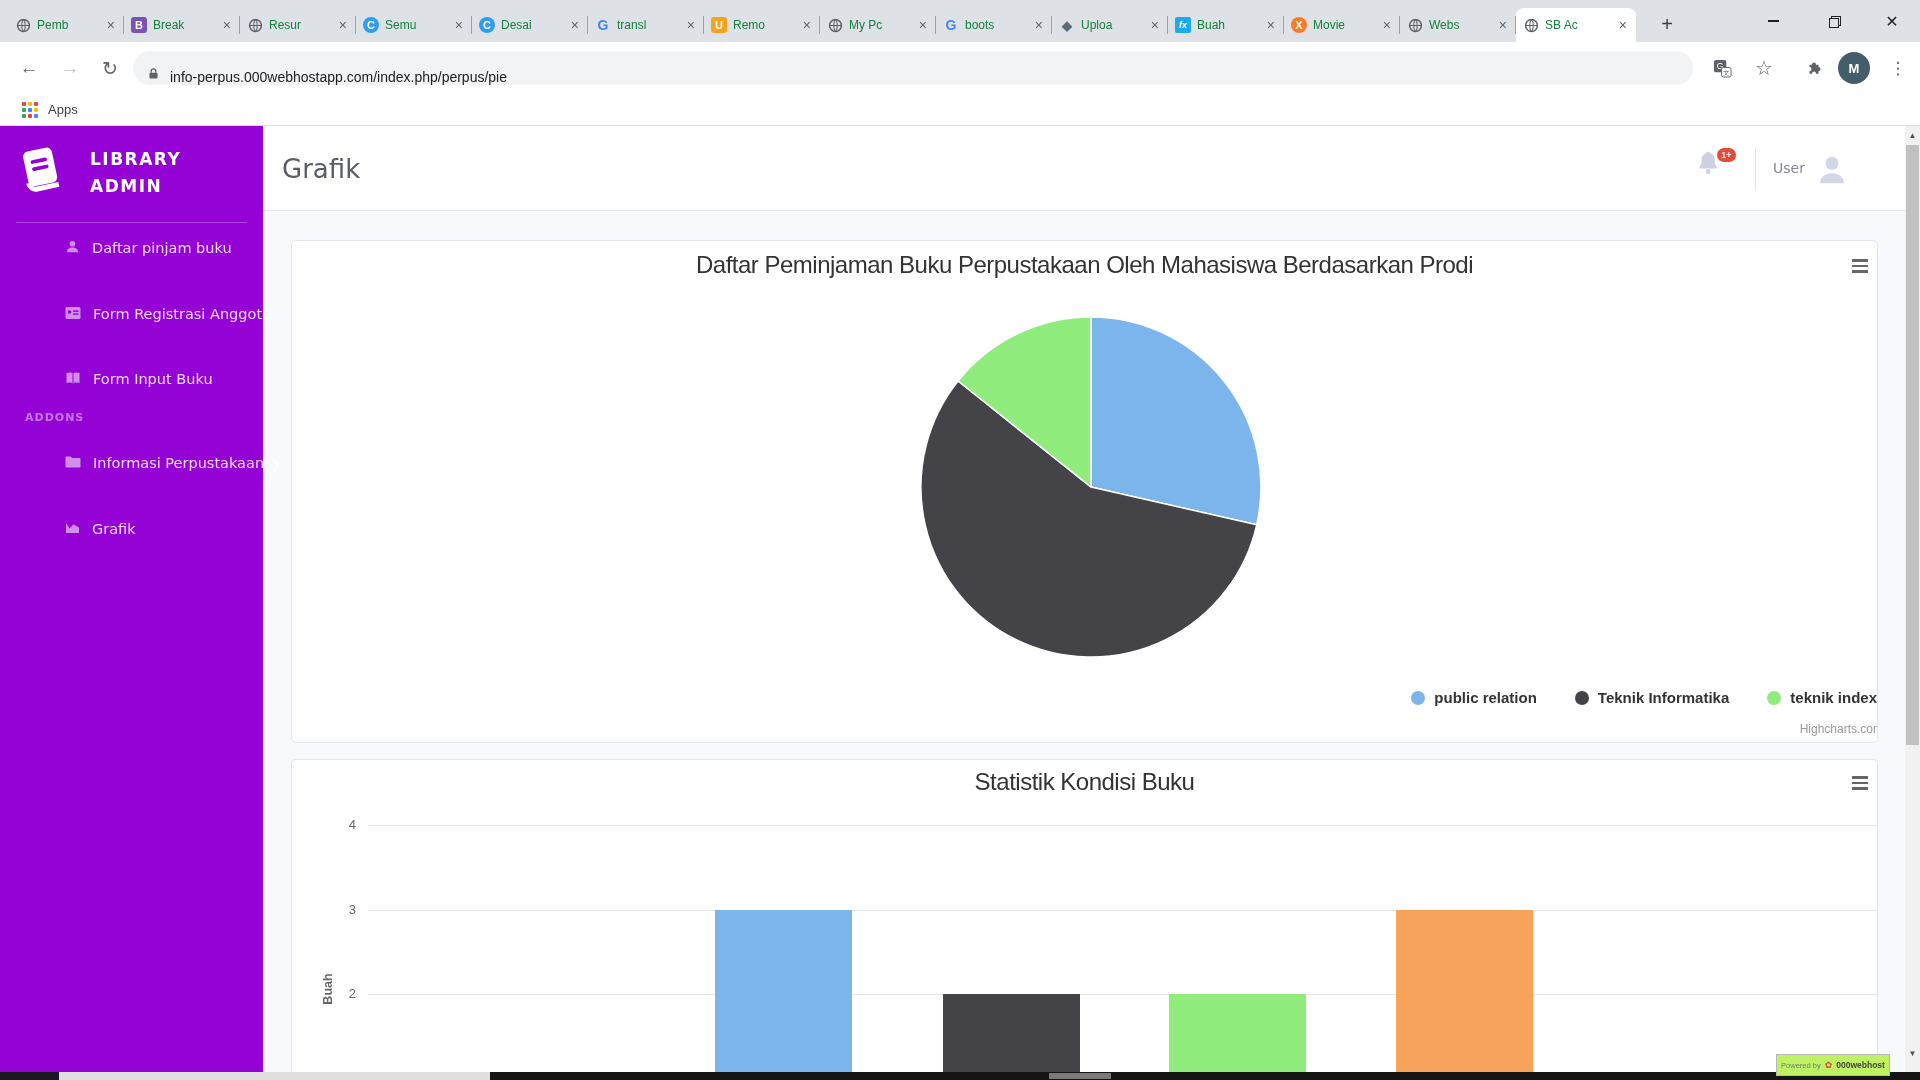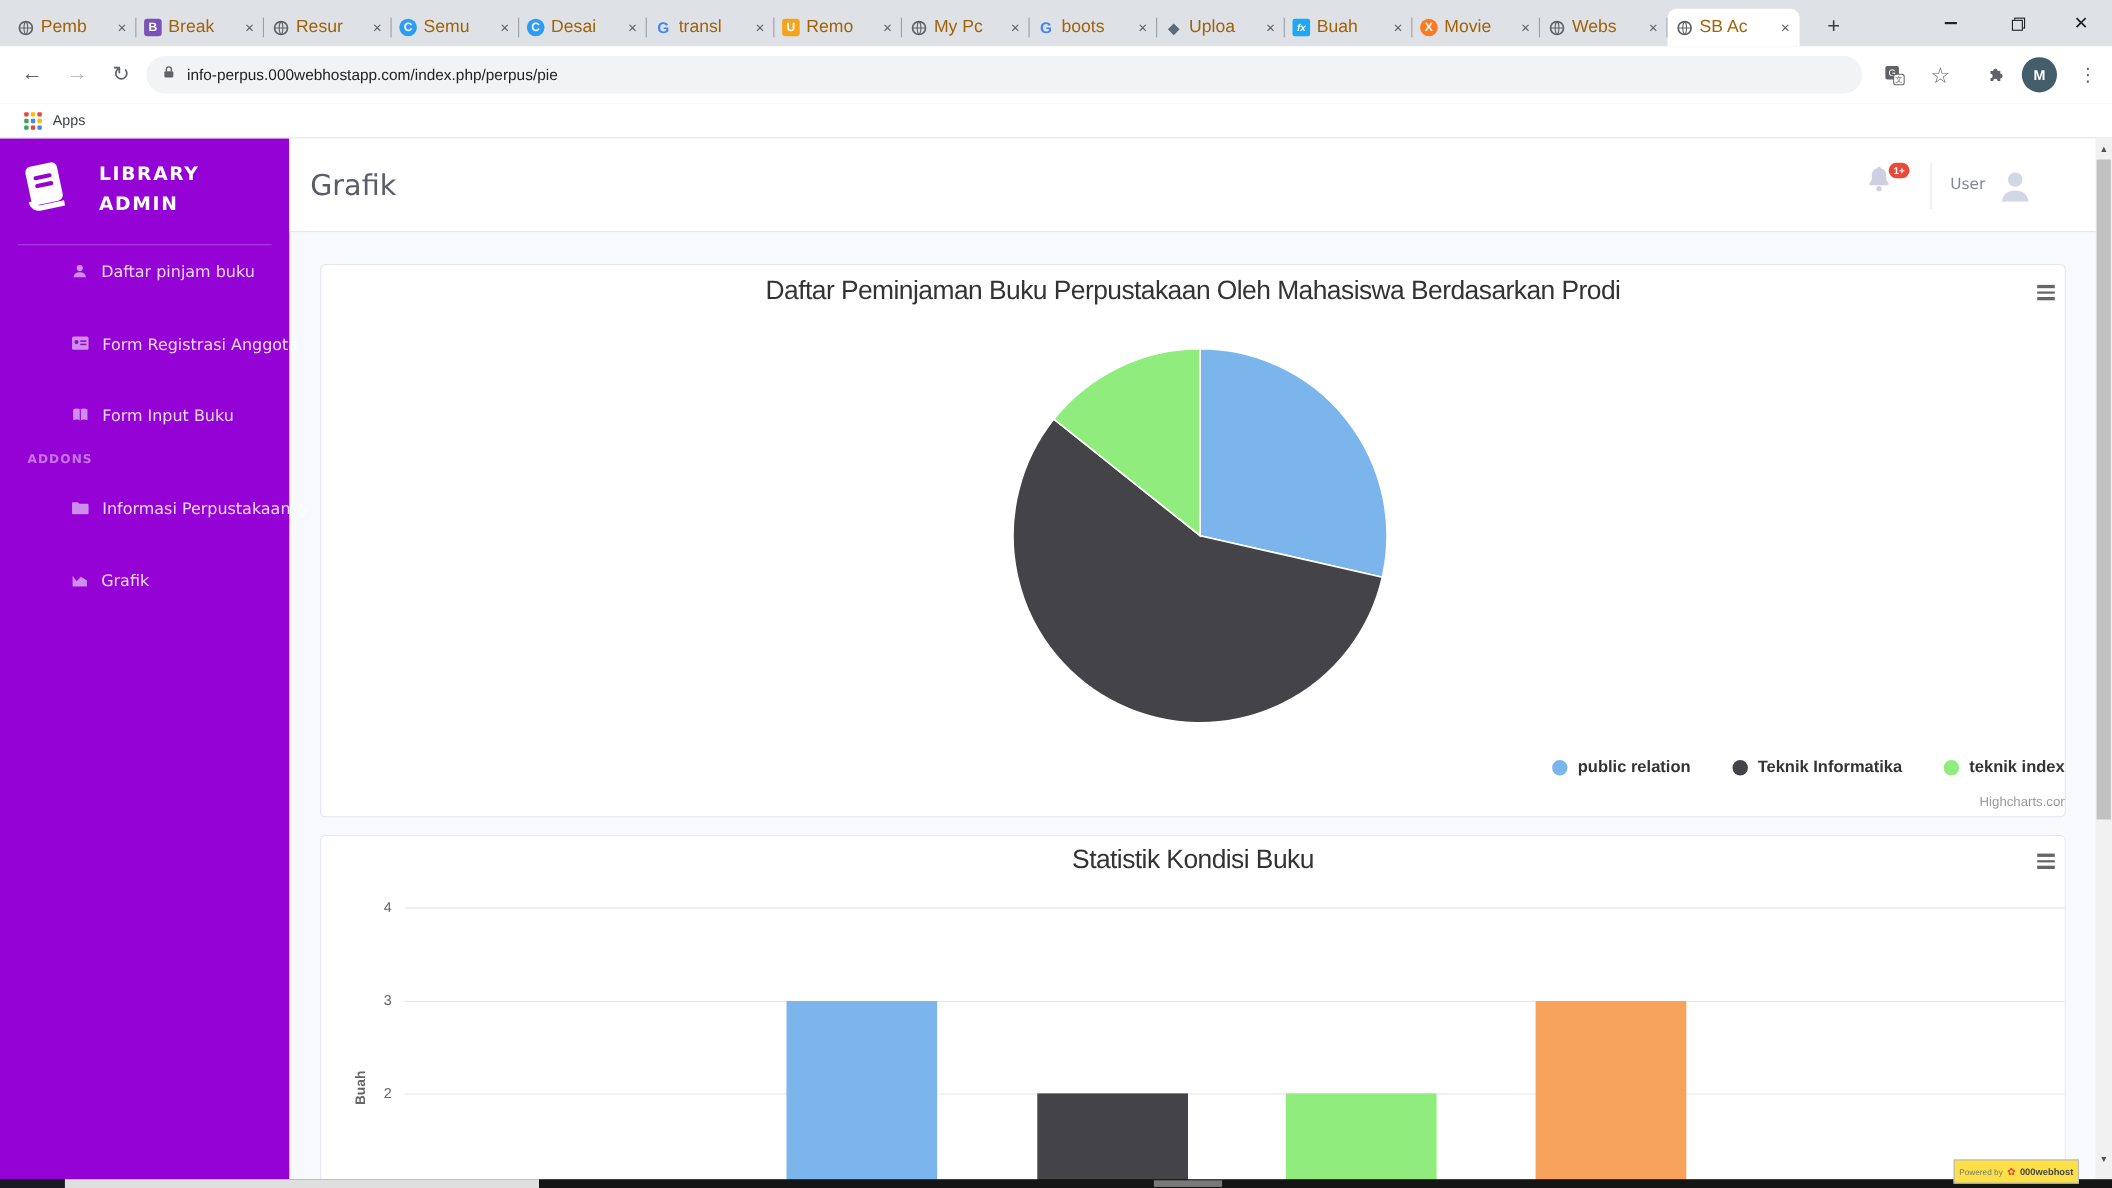--- a/index.html
+++ b/index.html
@@ -5,21 +5,21 @@
   html,body{margin:0;padding:0;}
   .screen{position:relative;width:1920px;height:1080px;overflow:hidden;background:#dee1e6;
           font-family:"Liberation Sans",sans-serif;-webkit-font-smoothing:antialiased;}
 
   
   .tabstrip{position:absolute;top:0;left:0;width:1920px;height:42px;background:#dee1e6;}
   .tab{position:absolute;top:8px;height:34px;width:116px;box-sizing:border-box;
        display:flex;align-items:center;gap:6px;padding:0 7px;cursor:default;}
   .tab .sep{position:absolute;right:0;top:8px;height:18px;width:1px;background:#9aa0a6;}
   .tab.active{background:#fff;border-radius:8px 8px 0 0;z-index:2;width:120px;}
-  .tab .title{flex:1;font-size:16px;color:#a16207;white-space:nowrap;overflow:hidden;}
+  .tab .title{flex:1;font-size:12px;color:#15803d;white-space:nowrap;overflow:hidden;}
   .tab .close{font-size:14px;color:#5f6368;line-height:14px;padding:1px 2px;border-radius:50%;}
   .fav{width:16px;height:16px;flex:0 0 16px;display:flex;align-items:center;justify-content:center;
        font-size:11px;font-weight:bold;border-radius:3px;box-sizing:border-box;color:#fff;}
   .fav svg{display:block;}
   .fav.google{background:none;color:#4285f4;font-size:14px;}
   .fav.bootstrap{background:#7952b3;}
   .fav.cblue{background:#2d9cf3;border-radius:50%;}
   .fav.uorange{background:#f7a21b;}
   .fav.diamond{background:none;color:#5f6b76;font-size:13px;}
   .fav.fxblue{background:#1da9f2;border-radius:2px;font-style:italic;font-size:9px;}
@@ -31,21 +31,21 @@
   .restore-glyph{position:relative;width:11px;height:11px;}
   .restore-glyph:before{content:"";position:absolute;left:2px;top:0;width:8px;height:8px;border:1.2px solid #202124;}
   .restore-glyph:after{content:"";position:absolute;left:0;top:2px;width:8px;height:8px;border:1.2px solid #202124;background:#dee1e6;}
 
   
   .toolbar{position:absolute;top:42px;left:0;width:1920px;height:52px;background:#fff;}
   .navbtn{position:absolute;top:10px;width:32px;height:32px;display:flex;align-items:center;justify-content:center;
           font-size:19px;color:#5f6368;border-radius:50%;}
   .navbtn.disabled{color:#bdc1c6;}
   .urlbar{position:absolute;left:133px;top:9px;width:1560px;height:34px;background:#f1f3f4;border-radius:17px;
-          display:flex;align-items:center;padding:0 14px;box-sizing:border-box;gap:10px;}
+          display:flex;align-items:flex-end;padding:0 14px;box-sizing:border-box;gap:10px;}
   .urlbar .url{font-size:14px;color:#202124;}
   .tbicon{position:absolute;top:10px;width:32px;height:32px;display:flex;align-items:center;justify-content:center;
           color:#5f6368;font-size:18px;}
   .avatarM{position:absolute;left:1838px;top:10px;width:32px;height:32px;border-radius:50%;background:#435d6b;
            color:#fff;font-size:13px;font-weight:bold;display:flex;align-items:center;justify-content:center;}
 
   
   .bookmarks{position:absolute;top:94px;left:0;width:1920px;height:32px;background:#fff;border-bottom:1px solid #dadce0;box-sizing:border-box;
              display:flex;align-items:center;}
   .appsgrid{display:grid;grid-template-columns:repeat(3,4px);grid-gap:2px;margin-left:22px;}
@@ -104,21 +104,21 @@
 
   
   .vscroll{position:absolute;right:0;top:0;width:15px;height:946px;background:#f1f1f1;}
   .vscroll .arrow{position:absolute;left:0;width:15px;height:16px;text-align:center;font-size:8px;color:#505050;line-height:16px;}
   .vscroll .thumb{position:absolute;left:1px;top:19px;width:13px;height:600px;background:#c1c1c1;}
   .hscroll{position:absolute;left:0;bottom:0;width:1920px;height:8px;background:#151515;}
   .hscroll .segL{position:absolute;left:0;top:0;width:59px;height:8px;background:#191923;}
   .hscroll .segThumbA{position:absolute;left:59px;top:0;width:431px;height:8px;background:#dfdfdf;}
   .hscroll .segThumbB{position:absolute;left:1049px;top:1px;width:62px;height:6px;background:#7a7a7a;}
 
-  .poweredby{position:absolute;left:1776px;top:1054px;width:112px;height:20px;background:#fde047;border:1px solid #b9b9b9;
+  .poweredby{position:absolute;left:1776px;top:1054px;width:112px;height:20px;background:#bef264;border:1px solid #b9b9b9;
              display:flex;align-items:center;justify-content:center;gap:4px;z-index:5;}
   .poweredby .p1{font-size:7.5px;color:#777;}
   .poweredby .heart{color:#e0483e;font-size:9px;}
   .poweredby .p2{font-size:8.5px;color:#444;font-weight:bold;}
 </style>
 </head>
 <body>
 
 <div class="screen">
 

